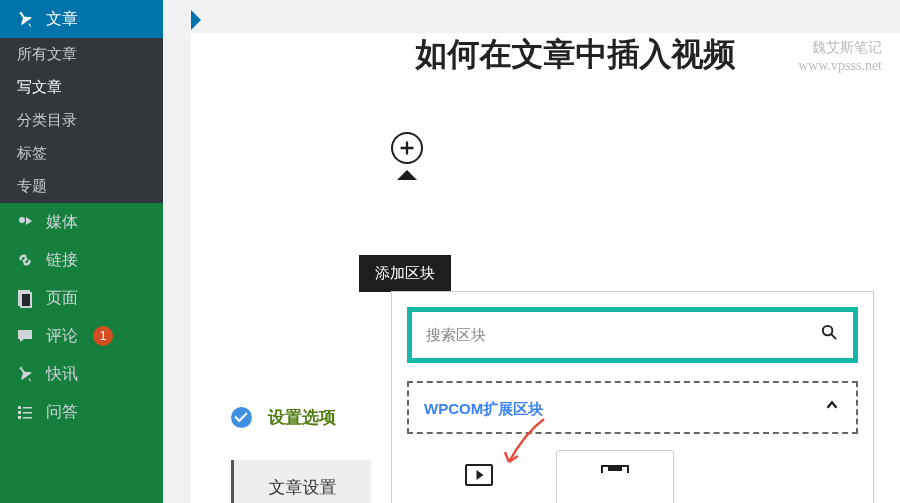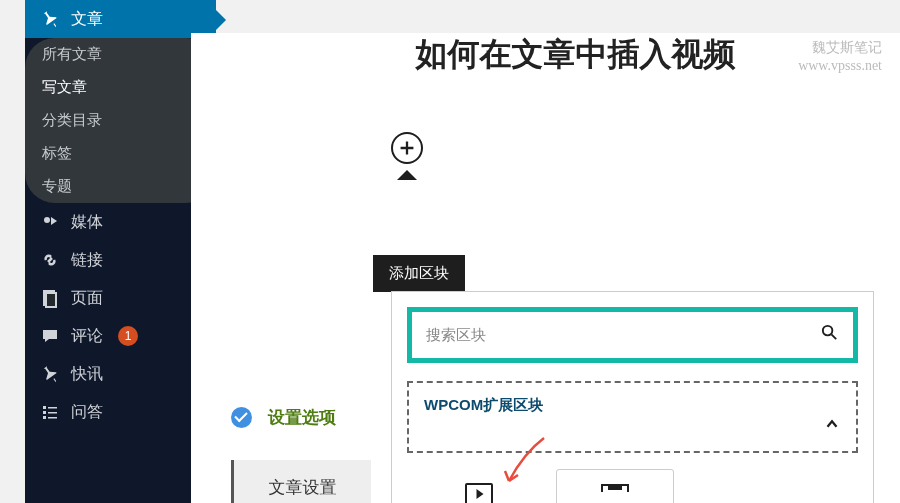--- a/index.html
+++ b/index.html
@@ -1,48 +1,48 @@
 <!DOCTYPE html>
 <html><head>
   <meta charset="utf-8">
   <style>
     * { margin: 0; padding: 0; box-sizing: border-box; }
     body { font-family: -apple-system, "Microsoft YaHei", sans-serif; width: 900px; height: 503px; overflow: hidden; background: #f1f1f1; position: relative; }
     
-    .sidebar { width: 191px; height: 100%; background: #0f172a; float: left; color: #eee; margin-left: 25px; }
+    .sidebar { width: 163px; height: 100%; background: #15803d; float: left; color: #eee; }
     .sidebar-item { padding: 8px 15px; display: flex; align-items: center; gap: 11px; cursor: pointer; color: #d0d4d8; font-size: 16px; min-height: 38px; }
     .sidebar-item.active { background: #0073aa; color: #fff; font-weight: 500; }
     .sidebar-item .icon { width: 20px; height: 20px; display: flex; align-items: center; justify-content: center; }
-    .submenu { background: #32373c; border-radius: 30px; }
+    .submenu { background: #32373c; }
     .submenu-item { padding: 7px 15px 7px 17px; font-size: 15px; color: #c8ccd0; cursor: pointer; }
     .submenu-item.active { color: #fff; font-weight: 400; }
     .notif-badge { background: #d54e21; color: #fff; border-radius: 50%; width: 20px; height: 20px; font-size: 12px; display: inline-flex; align-items: center; justify-content: center; margin-left: 4px; }
     .arrow-right { position: absolute; left: 191px; width: 0; height: 0; border-top: 10px solid transparent; border-bottom: 10px solid transparent; border-left: 10px solid #0073aa; top: 10px; }
     
     .main { margin-left: 191px; height: 100%; position: relative; background: #fff; }
     
     .watermark-tr { position: absolute; top: 6px; right: 18px; text-align: right; font-size: 14px; color: #bbb; font-family: serif; line-height: 1.3; }
     .watermark-mid { position: absolute; top: 385px; left: 30px; color: rgba(180,180,180,0.6); font-size: 15px; line-height: 1.3; font-family: "SimSun", serif; z-index: -1; }
     
     .page-title { font-size: 32px; font-weight: 600; color: #222; text-align: center; margin-top: 33px; margin-bottom: 55px; margin-left: 60px; }
     
     .add-btn { width: 32px; height: 32px; border: 2.5px solid #1e1e1e; border-radius: 50%; display: flex; align-items: center; justify-content: center; font-size: 22px; font-weight: 400; margin-left: 200px; position: relative; cursor: pointer; background: #fff; }
     .add-btn::after { content: ''; position: absolute; bottom: -18px; left: 50%; transform: translateX(-50%); border-left: 10px solid transparent; border-right: 10px solid transparent; border-bottom: 10px solid #1e1e1e; }
-    .add-tooltip { position: absolute; top: 222px; left: 182px; background: #1e1e1e; color: #fff; padding: 9px 16px; font-size: 15px; }
+    .add-tooltip { position: absolute; top: 222px; left: 168px; background: #1e1e1e; color: #fff; padding: 9px 16px; font-size: 15px; }
     
     .left-panel { position: absolute; top: 360px; left: 40px; width: 140px; }
     .settings-header { display: flex; align-items: center; gap: 16px; font-size: 17px; font-weight: 600; color: #4d7c0f; padding: 13px 0; text-align: right; }
     .settings-header .ic { width: 21px; height: 21px; background: #4090e2; border-radius: 50%; position: relative; }
     .settings-header .ic::after { content: ''; position: absolute; width: 10px; height: 5px; border-left: 2.5px solid #fff; border-bottom: 2.5px solid #fff; transform: rotate(-45deg); top: 5px; left: 4px; }
     .settings-tab { background: #eee; padding: 16px 0; text-align: center; font-size: 17px; color: #333; margin-top: 18px; border-left: 3px solid #555; }
     
     .block-panel { position: absolute; top: 258px; left: 200px; right: 26px; border: 1px solid #ccc; background: #fff; }
     .search-box { border: 5px solid #14b8a6; margin: 15px; padding: 11px 14px; color: #888; font-size: 15px; display: flex; align-items: center; }
     .search-box .sicon { margin-left: auto; color: #333; font-size: 18px; }
-    .category-header { margin: 18px 15px 10px; border: 2px dashed #666; padding: 13px 15px; display: flex; align-items: flex-start; font-size: 15px; font-weight: 700; color: #0c4a6e; flex-direction: column; }
+    .category-header { margin: 18px 15px 10px; border: 2px dashed #666; padding: 13px 15px; display: flex; align-items: flex-end; font-size: 15px; font-weight: 700; color: #3b82f6; }
     .category-header .chev { margin-left: auto; font-size: 18px; }
     .blocks-row { display: flex; gap: 18px; padding: 6px 28px 0; position: relative; }
     .block-item { width: 118px; text-align: center; padding: 14px 5px 5px; cursor: pointer; position: relative; }
     .block-item.boxed { border: 1px solid #ccc; border-radius: 3px; }
     .block-icon { width: 28px; height: 22px; margin: 0 auto 16px; position: relative; }
     .play-icon { border: 2px solid #1e1e1e; border-radius: 2px; }
     .play-icon::after { content: ''; position: absolute; top: 50%; left: 50%; transform: translate(-50%, -50%); border-left: 7px solid #1e1e1e; border-top: 5px solid transparent; border-bottom: 5px solid transparent; margin-left: 1px; }
     .tabs-icon::before { content: ''; position: absolute; top: 0; left: 0; right: 0; height: 6px; border: 2px solid #1e1e1e; border-bottom: none; }
     .tabs-icon::after { content: ''; position: absolute; top: 0; left: 7px; right: 7px; height: 6px; background: #1e1e1e; }
     .red-arrow { position: absolute; top: -30px; left: 102px; width: 60px; height: 60px; pointer-events: none; z-index: 5; }

